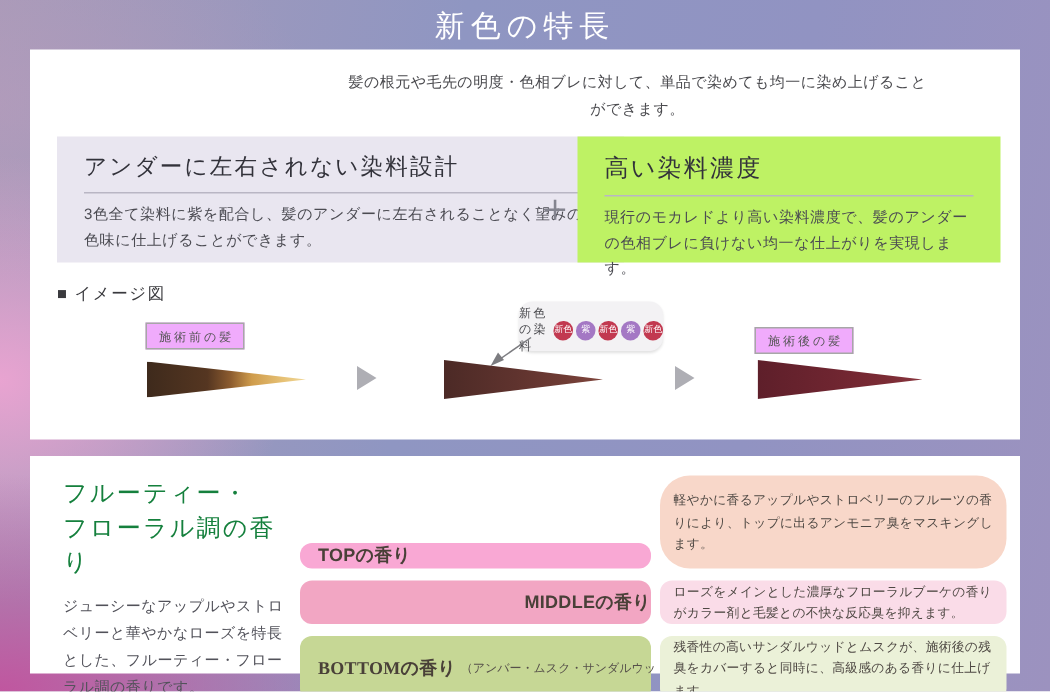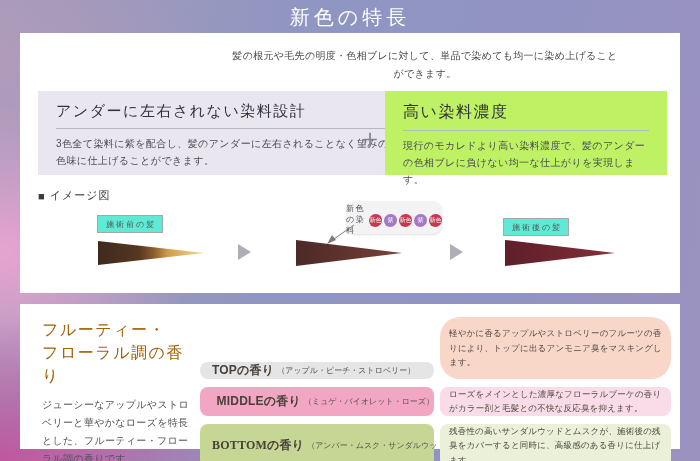--- a/index.html
+++ b/index.html
@@ -39,21 +39,21 @@
   .feature-title{ font-size:15px; letter-spacing:1.5px; color:#32323a; }
   .feature-box.right .feature-title{ font-size:16px; }
   .feature-divider{ border:none; border-top:1px solid #b9b6c4; margin-top:7px; }
   .feature-body{ font-size:10px; line-height:1.72; color:#4b4b52; margin-top:6px; letter-spacing:.4px; }
   .plus-sign{ position:absolute; left:334px; top:88px; width:32px; text-align:center; font-size:26px; font-weight:300; color:#84848f; }
 
   
   .diagram-label{ position:absolute; left:18px; top:155px; font-size:11px; letter-spacing:1px; color:#3a3a3e; display:flex; align-items:center; gap:4px; }
   .diagram-label .bullet{ font-size:11px; color:#3a3a3e; }
   .hair-label{
-    position:absolute; border:1px solid #a7a7a7; background:#5eead4;
+    position:absolute; border:1px solid #a7a7a7; background:#f0abfc;
     font-size:8px; letter-spacing:2px; color:#555; padding:3px 6px 2px 8px; white-space:nowrap;
   }
   .hair-label.before{ left:77px; top:182px; }
   .hair-label.after{ left:483px; top:185px; }
   .wedge{ position:absolute; clip-path:polygon(0 0,100% 50%,0 100%); }
   .wedge.before{ left:78px; top:208px; width:106px; height:24px;
     background:linear-gradient(90deg,#3e2a1c 0%,#553621 38%,#8a5a2e 52%,#cf9c4c 66%,#e7c276 86%,#f0d89a 100%); }
   .wedge.middle{ left:276px; top:207px; width:106px; height:26px;
     background:linear-gradient(90deg,#4c2a26 0%,#5f332e 45%,#6e3b34 75%,#80463d 100%); }
   .wedge.after{ left:485px; top:207px; width:110px; height:26px;
@@ -71,21 +71,21 @@
   .dye-dots{ display:flex; gap:2px; margin-top:2px; }
   .dye-dot{
     width:13px; height:13px; border-radius:50% 46% 52% 48%;
     color:#fff; font-size:6px; display:flex; align-items:center; justify-content:center;
     letter-spacing:0; line-height:1; transform:scale(1); overflow:hidden;
   }
   .pointer-svg{ position:absolute; left:300px; top:188px; }
 
   
   .scent-left{ width:178px; padding:14px 0 0 22px; flex:none; }
-  .scent-heading{ font-size:16px; line-height:1.45; letter-spacing:1.5px; color:#a16207; }
+  .scent-heading{ font-size:16px; line-height:1.45; letter-spacing:1.5px; color:#15803d; }
   .scent-body{ font-size:10px; line-height:1.8; color:#52525a; margin-top:8px; letter-spacing:.3px; width:152px; }
   .scent-rows{ flex:1; display:flex; flex-direction:column; gap:8px; margin:13px 9px 13px 2px; }
   .scent-row{ display:flex; gap:6px; flex:1; }
   .scent-label{
     width:234px; flex:none; border-radius:8px; display:flex; align-items:center;
     padding-left:12px; gap:3px; white-space:nowrap;
   }
   .scent-name{ font-size:12px; font-weight:bold; color:#494038; letter-spacing:.2px; }
   .scent-notes{ font-size:8px; color:#56504a; }
   .scent-desc{
@@ -157,31 +157,29 @@
       <div class="scent-heading serif">
         <span>フルーティー・</span><br>
         <span>フローラル調の香り</span>
       </div>
       <div class="scent-body">ジューシーなアップルやストロベリーと華やかなローズを特長とした、フルーティー・フローラル調の香りです。</div>
     </div>
 
     <div class="scent-rows">
 
       <div class="scent-row">
-        <div class="scent-label" style="background-color: #e5e5e5; margin-top: 45px;">
+        <div class="scent-label" style="background-color: #f9a8d4; margin-top: 45px;">
           <span class="scent-name">TOPの香り</span>
-          <span class="scent-notes">（アップル・ピーチ・ストロベリー）</span>
         </div>
         <div class="scent-desc" style="background-color: rgb(248, 215, 201); border-radius: 20px;">軽やかに香るアップルやストロベリーのフルーツの香りにより、トップに出るアンモニア臭をマスキングします。</div>
       </div>
 
       <div class="scent-row">
         <div class="scent-label" style="background-color: rgb(242, 166, 195); justify-content: flex-end;">
           <span class="scent-name">MIDDLEの香り</span>
-          <span class="scent-notes">（ミュゲ・バイオレット・ローズ）</span>
         </div>
         <div class="scent-desc" style="background-color: rgb(250, 220, 232);">ローズをメインとした濃厚なフローラルブーケの香りがカラー剤と毛髪との不快な反応臭を抑えます。</div>
       </div>
 
       <div class="scent-row">
         <div class="scent-label" style="background-color: rgb(198, 215, 149); font-family: Liberation Serif, serif;">
           <span class="scent-name">BOTTOMの香り</span>
           <span class="scent-notes">（アンバー・ムスク・サンダルウッド）</span>
         </div>
         <div class="scent-desc" style="background-color: rgb(235, 241, 216);">残香性の高いサンダルウッドとムスクが、施術後の残臭をカバーすると同時に、高級感のある香りに仕上げます。</div>

